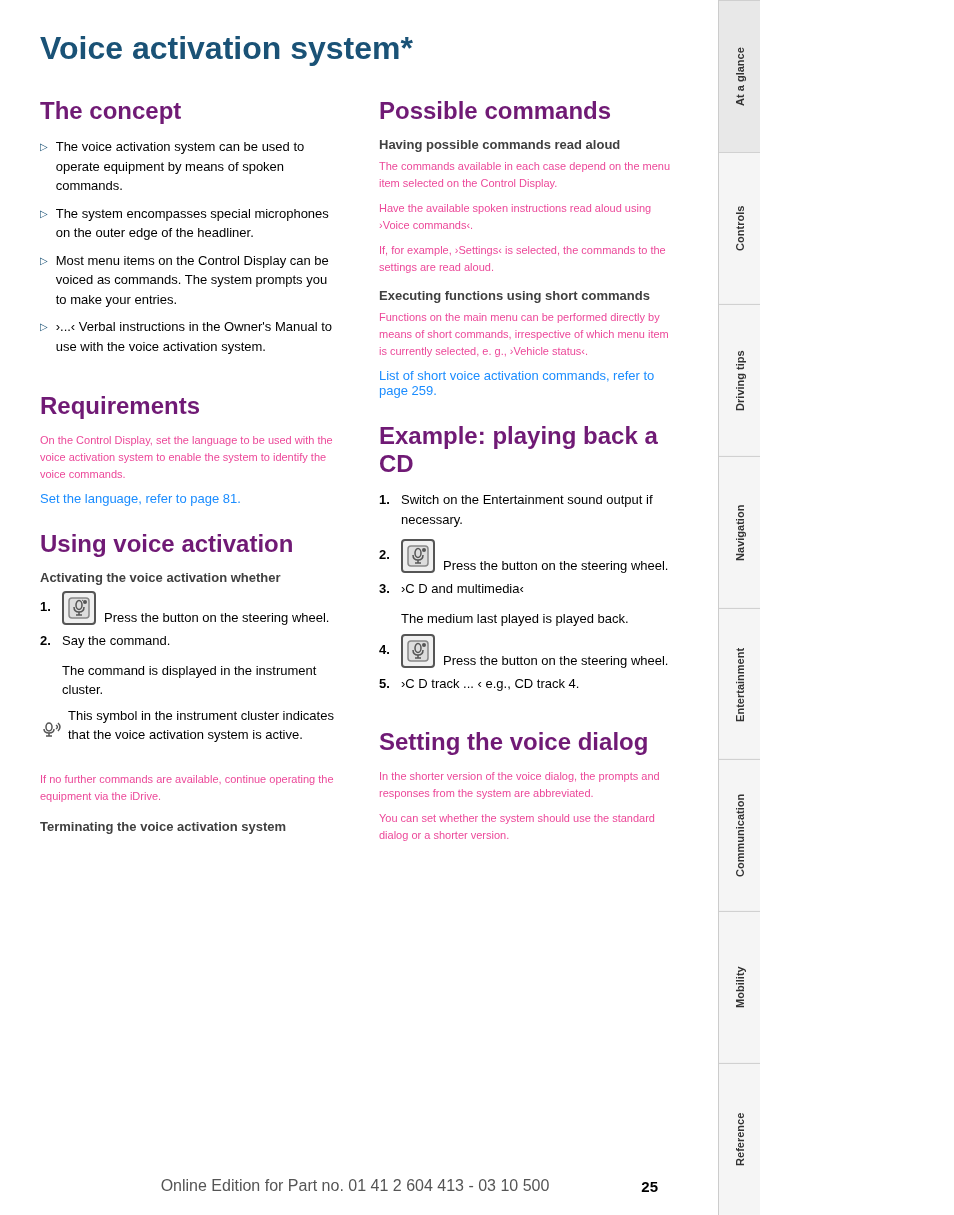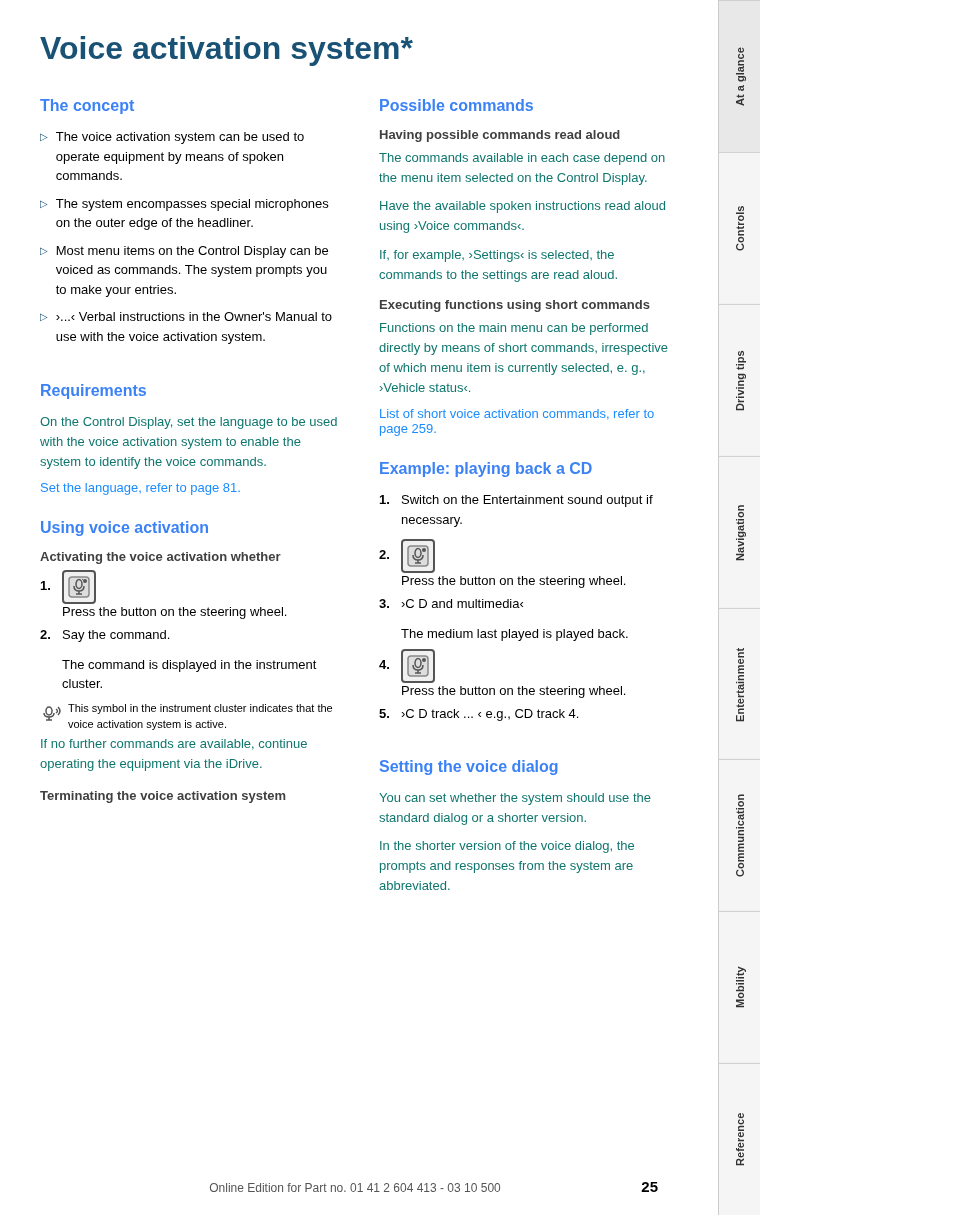--- a/index.html
+++ b/index.html
@@ -68,23 +68,23 @@
       gap: 0 40px;
     }
 
     .left-col, .right-col {
       display: flex;
       flex-direction: column;
       gap: 0;
     }
 
     h2.section-title {
-      font-size: 16px;
-      font-weight: bold;
-      color: #3b82f6;
+      font-size: 24px;
+      font-weight: bold;
+      color: #701a75;
       margin-bottom: 12px;
       margin-top: 0;
     }
 
     h3.subsection-title {
       font-size: 13px;
       font-weight: bold;
       color: #404040;
       margin-bottom: 6px;
       margin-top: 0;
@@ -111,24 +111,24 @@
     .bullet-list li .arrow {
       color: #1a5276;
       margin-right: 8px;
       margin-top: 0px;
       font-size: 10px;
       flex-shrink: 0;
       padding-top: 2px;
     }
 
     .body-text {
-      font-size: 13px;
+      font-size: 11px;
       line-height: 1.55;
       margin-bottom: 8px;
-      color: #0f766e;
+      color: #ec4899;
     }
 
     .link-text {
       color: #1a8cff;
       text-decoration: none;
       font-size: 13px;
     }
 
     .numbered-list {
       list-style: none;
@@ -175,54 +175,53 @@
     .step-with-icon .num {
       font-weight: bold;
       margin-right: 6px;
       flex-shrink: 0;
       min-width: 16px;
       margin-top: 8px;
     }
 
     .step-with-icon .icon-and-text {
       display: flex;
-      align-items: flex-start;
+      align-items: flex-end;
       flex-wrap: wrap;
-      flex-direction: column;
     }
 
     .step-subtext {
       font-size: 13px;
       line-height: 1.5;
       margin-left: 22px;
       margin-bottom: 6px;
       color: #000;
     }
 
     .symbol-note {
       display: flex;
-      align-items: center;
-      margin-bottom: 1px;
-      font-size: 11px;
+      align-items: flex-end;
+      margin-bottom: 26px;
+      font-size: 13px;
       line-height: 1.5;
     }
 
     .symbol-note .sym {
       margin-right: 6px;
       font-size: 16px;
       flex-shrink: 0;
     }
 
     .page-footer {
       position: absolute;
       bottom: 20px;
       left: 0;
       right: 8px;
       text-align: center;
-      font-size: 12px;
+      font-size: 16px;
       color: #555;
     }
 
     .page-number {
       position: absolute;
       bottom: 20px;
       right: 60px;
       font-size: 15px;
       font-weight: bold;
     }
@@ -391,22 +390,22 @@
           <div class="numbered-list">
             <li>
               <span class="num">5.</span>
               <span>›C D track ... ‹ e.g., CD track 4.</span>
             </li>
           </div>
         </div>
 
         <div class="section-block">
           <h2 class="section-title">Setting the voice dialog</h2>
+          <p class="body-text">In the shorter version of the voice dialog, the prompts and responses from the system are abbreviated.</p>
           <p class="body-text">You can set whether the system should use the standard dialog or a shorter version.</p>
-          <p class="body-text">In the shorter version of the voice dialog, the prompts and responses from the system are abbreviated.</p>
         </div>
 
       </div>
     </div>
 
     <div class="page-number">25</div>
 
     <div class="page-footer">Online Edition for Part no. 01 41 2 604 413 - 03 10 500</div>
 
   </div>

